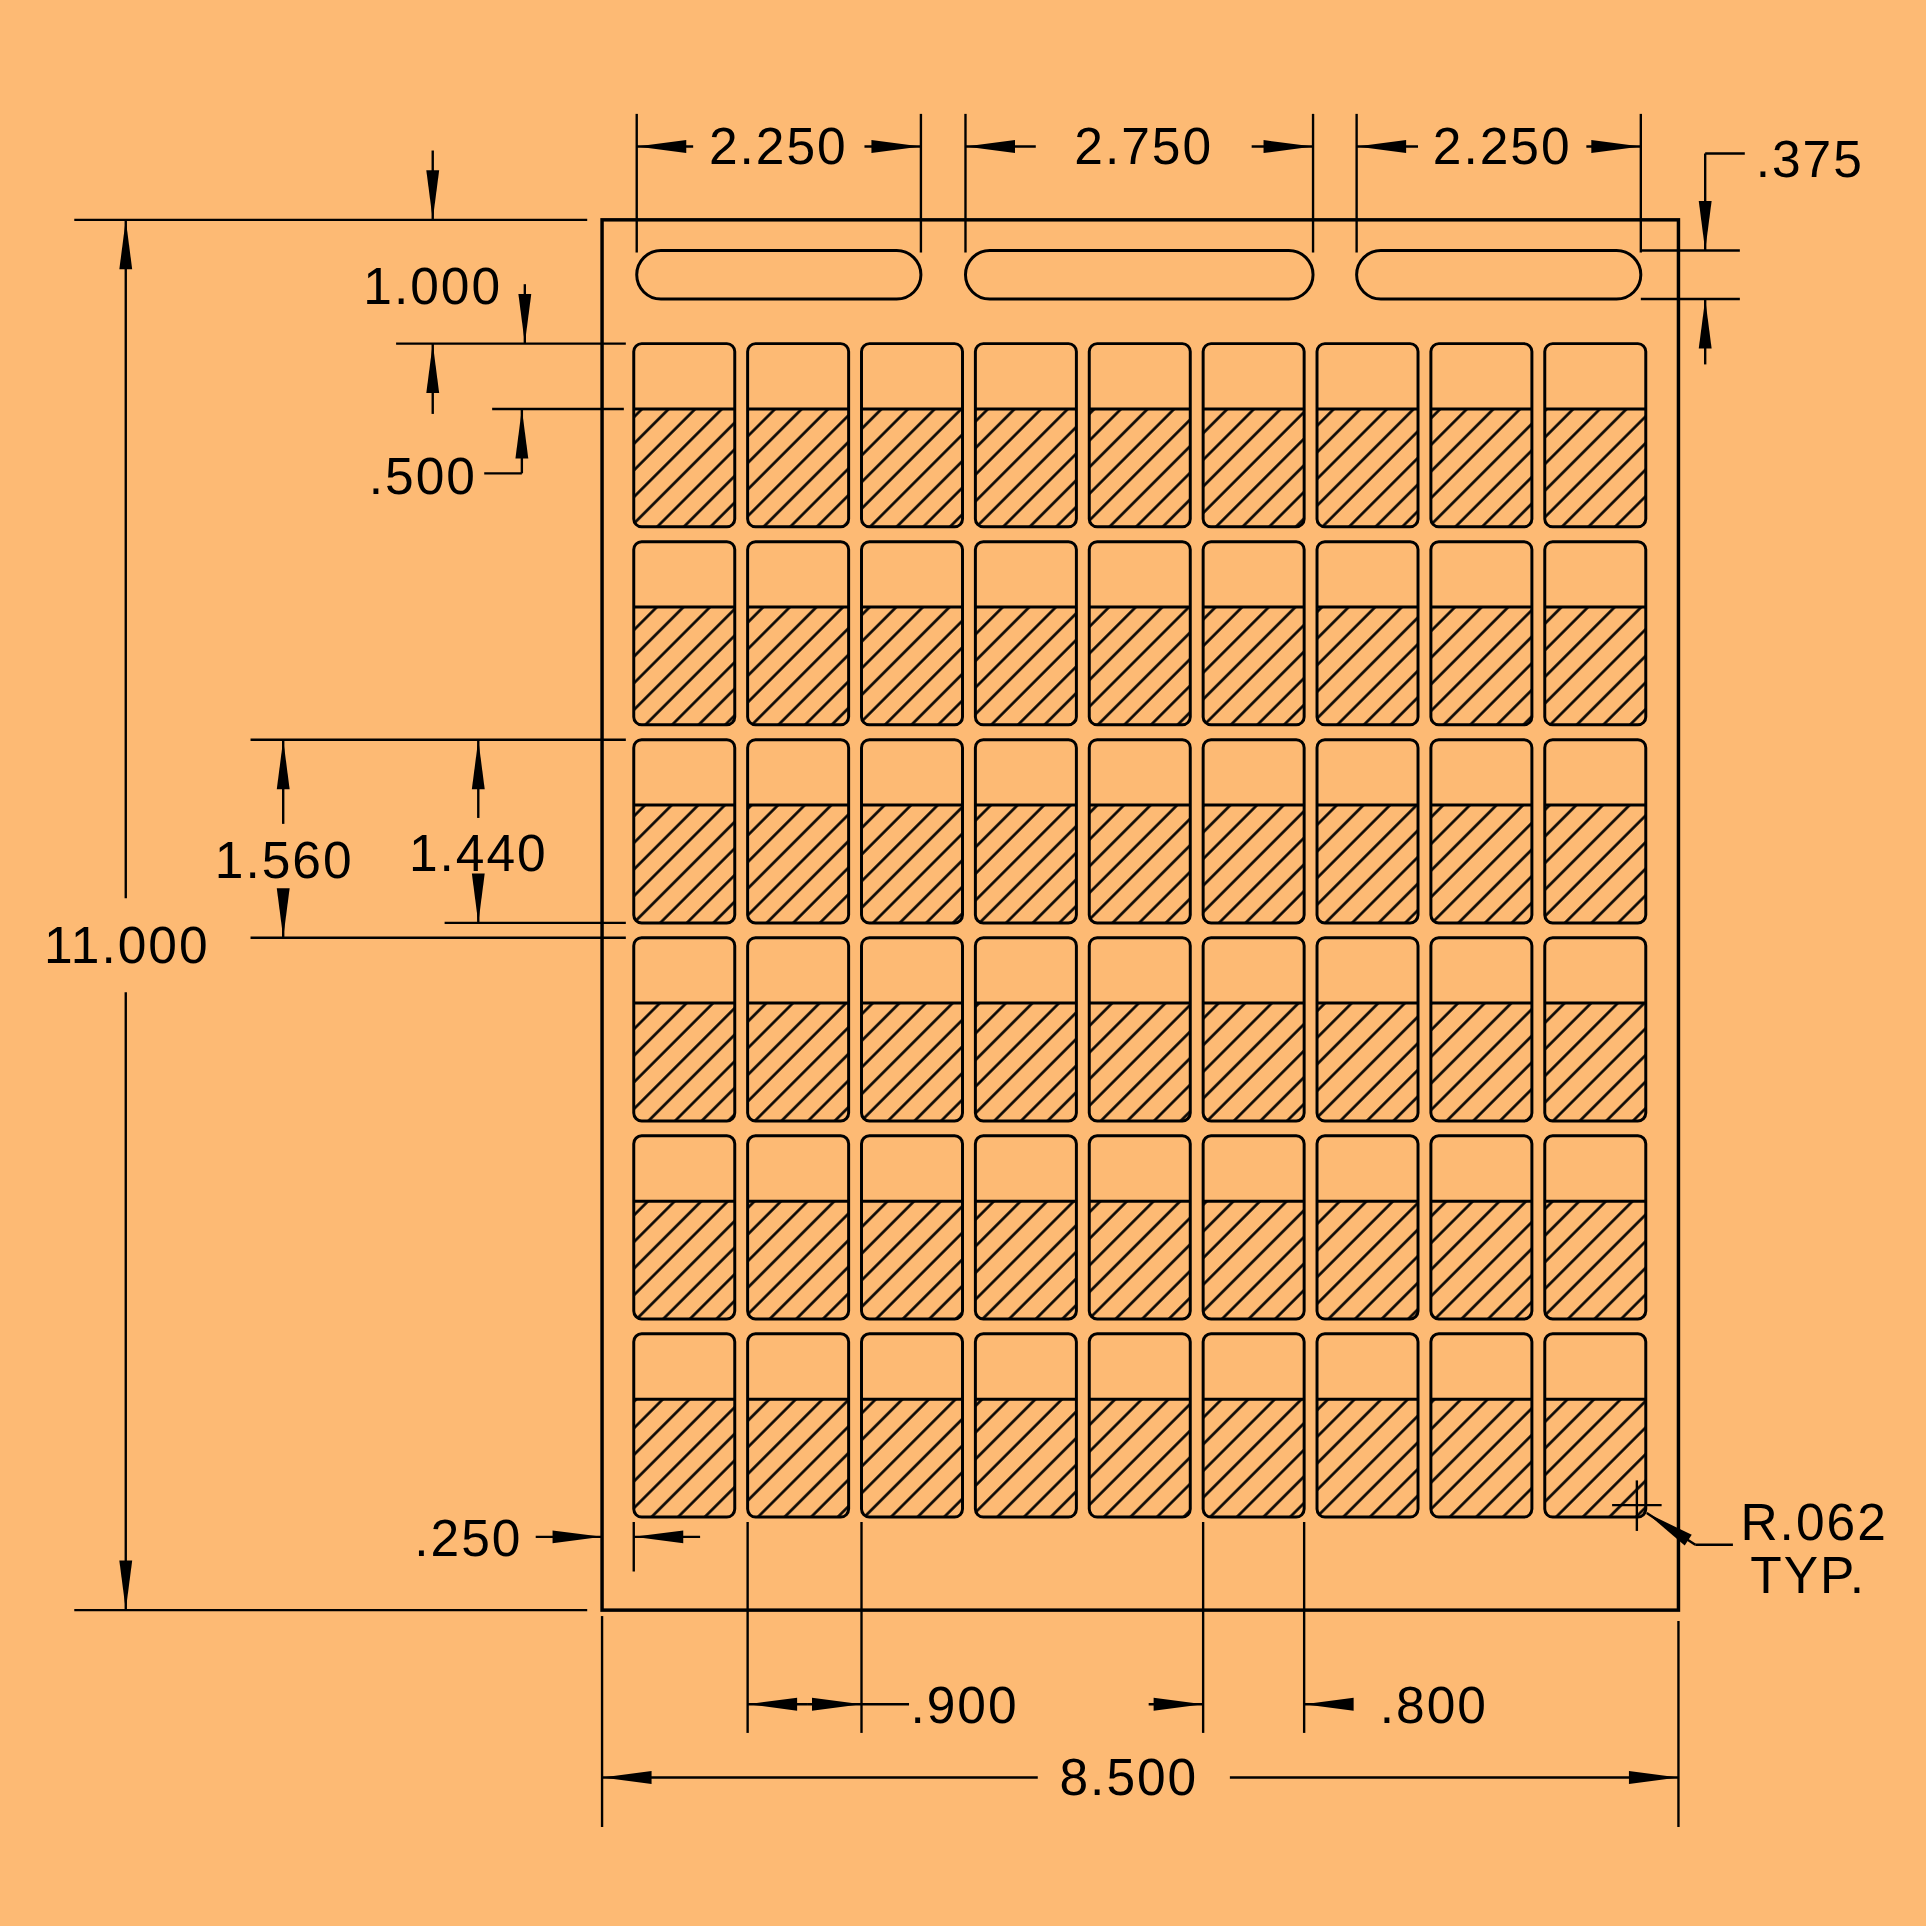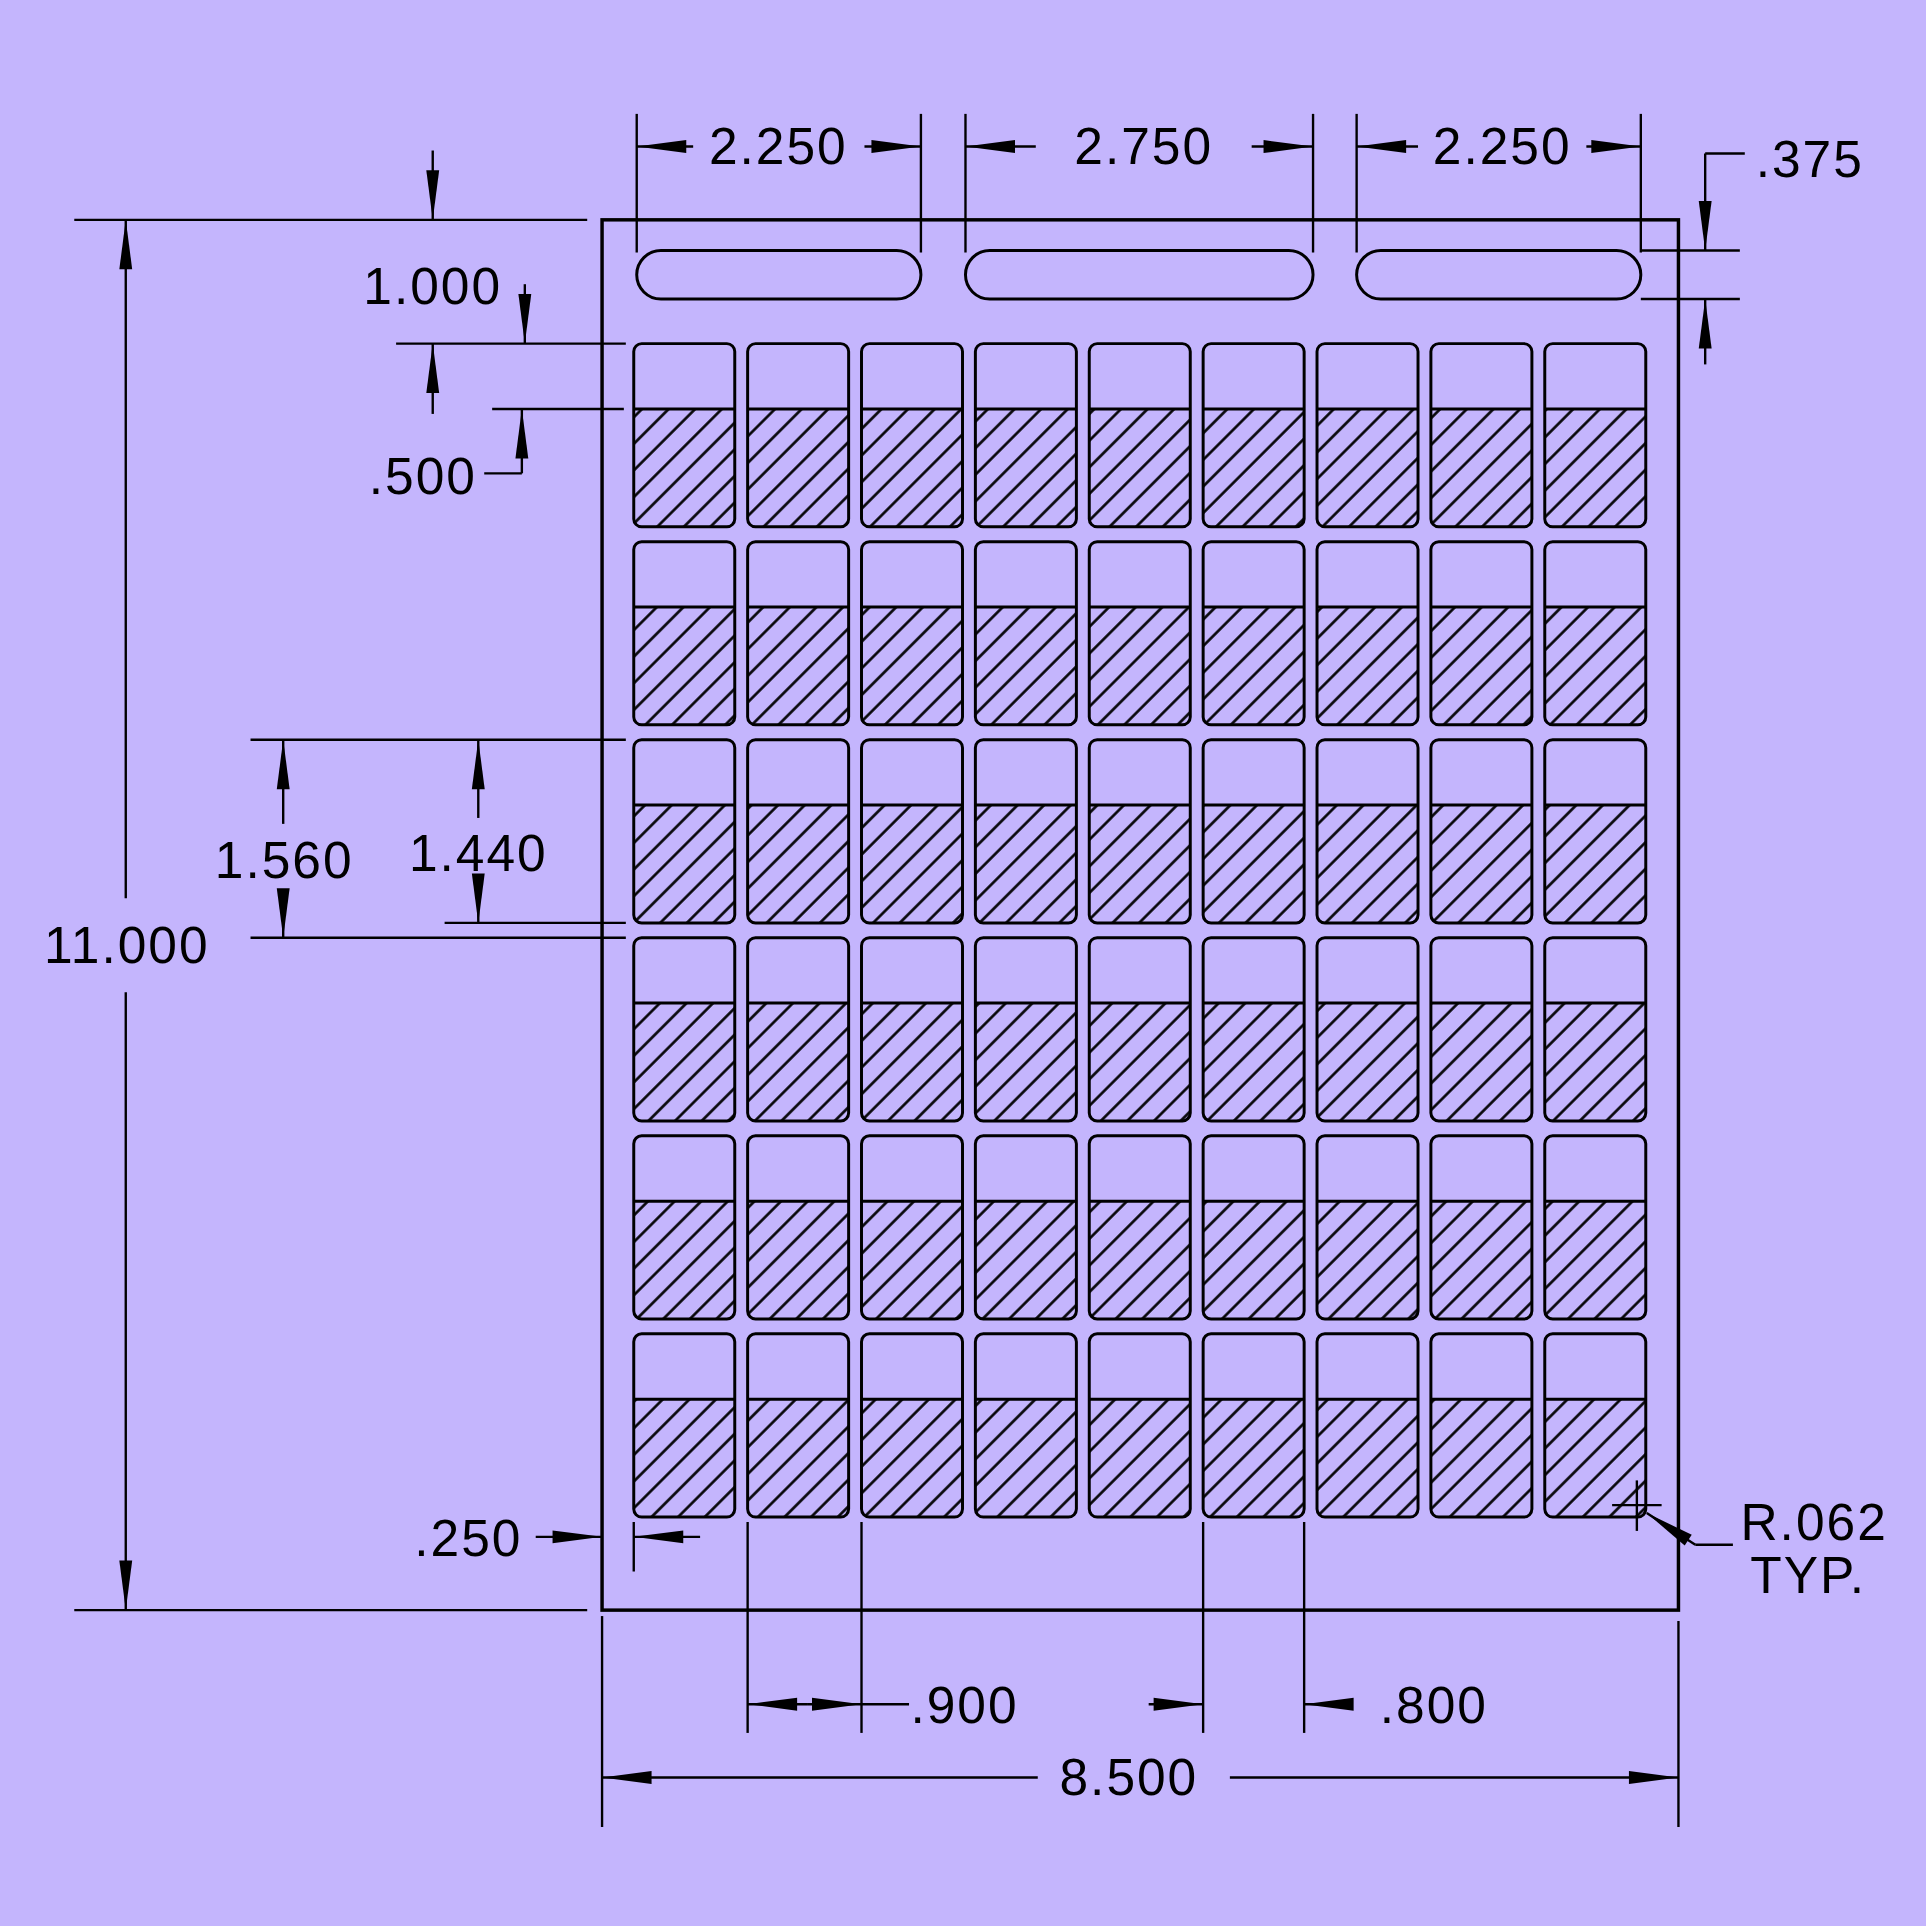--- a/index.html
+++ b/index.html
@@ -1,16 +1,16 @@
 <!DOCTYPE html>
 <html><head>
 <meta charset="utf-8">
 <style>
   html,body{margin:0;padding:0;background:#ffffff;}
-  #stage{position:relative;width:1927px;height:1927px;background:#c4b5fd;overflow:hidden;}
+  #stage{position:relative;width:1927px;height:1927px;background:#fdba74;overflow:hidden;}
   svg{display:block;}
   .outline{fill:none;stroke:#000000;stroke-width:3;}
   .sheet{fill:none;stroke:#000000;stroke-width:3.5;}
   .dim{fill:none;stroke:#000000;stroke-width:2.4;stroke-linecap:butt;}
   .arrow{marker-end:url(#arr);}
   .hatchfill{fill:url(#hatch);stroke:none;}
   text{font-family:"Liberation Sans","DejaVu Sans",sans-serif;font-size:52px;fill:#000000;letter-spacing:2px;}
   .mid{text-anchor:middle;}
 </style>
 </head>

